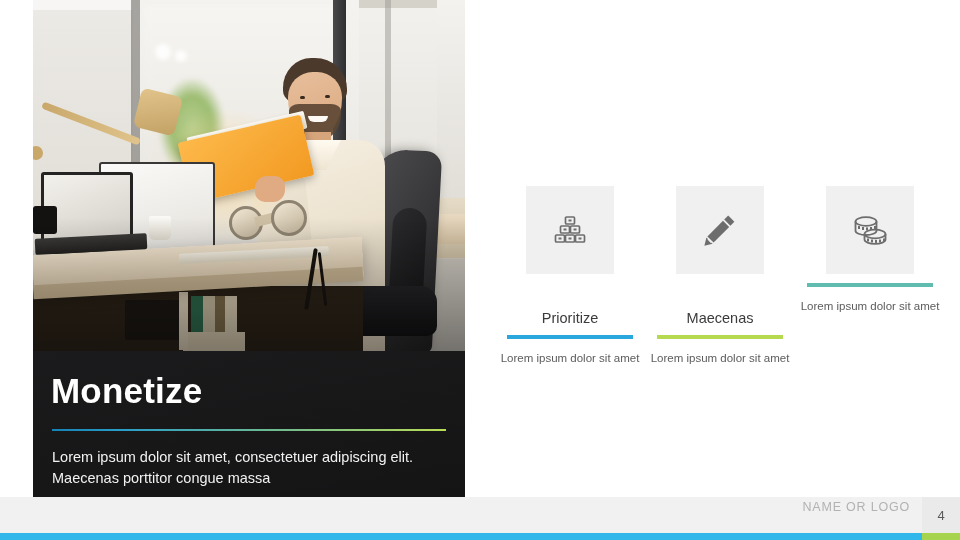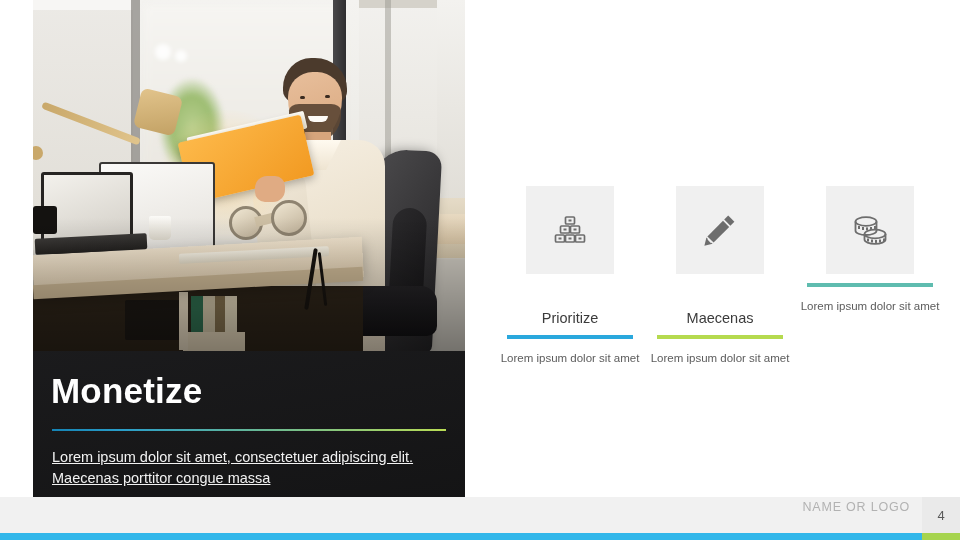--- a/index.html
+++ b/index.html
@@ -155,21 +155,21 @@
   #solution-title{
     position:absolute; left:18px; top:371px;
     font-size:35px; font-weight:700; color:#ffffff; letter-spacing:.2px;
   }
   #title-divider{
     position:absolute; left:19px; top:429px; width:394px; height:2px;
     background:linear-gradient(90deg,#1583b4 0%, #2a9ec9 18%, #6cba92 55%, #b9dc55 100%);
   }
   #solution-body{
     position:absolute; left:19px; top:447px; width:400px;
-    font-size:14.5px; line-height:1.46; color:#f2f2f2;text-decoration:underline;
+    font-size:14.5px; line-height:1.46; color:#f2f2f2;
   }
 
   
   #footer-band{ position:absolute; left:0; top:497px; width:960px; height:36px;
     background:#f1f1f1; }
   #footer-pagebox{ position:absolute; left:922px; top:497px; width:38px; height:36px;
     background:#eaeaea; display:flex; align-items:center; justify-content:center; }
   #page-number{ font-size:13px; color:#5a5a5a; }
   #footer-logo{ position:absolute; left:760px; top:497px; width:150px; height:20px;
     display:flex; align-items:center; justify-content:flex-end;

